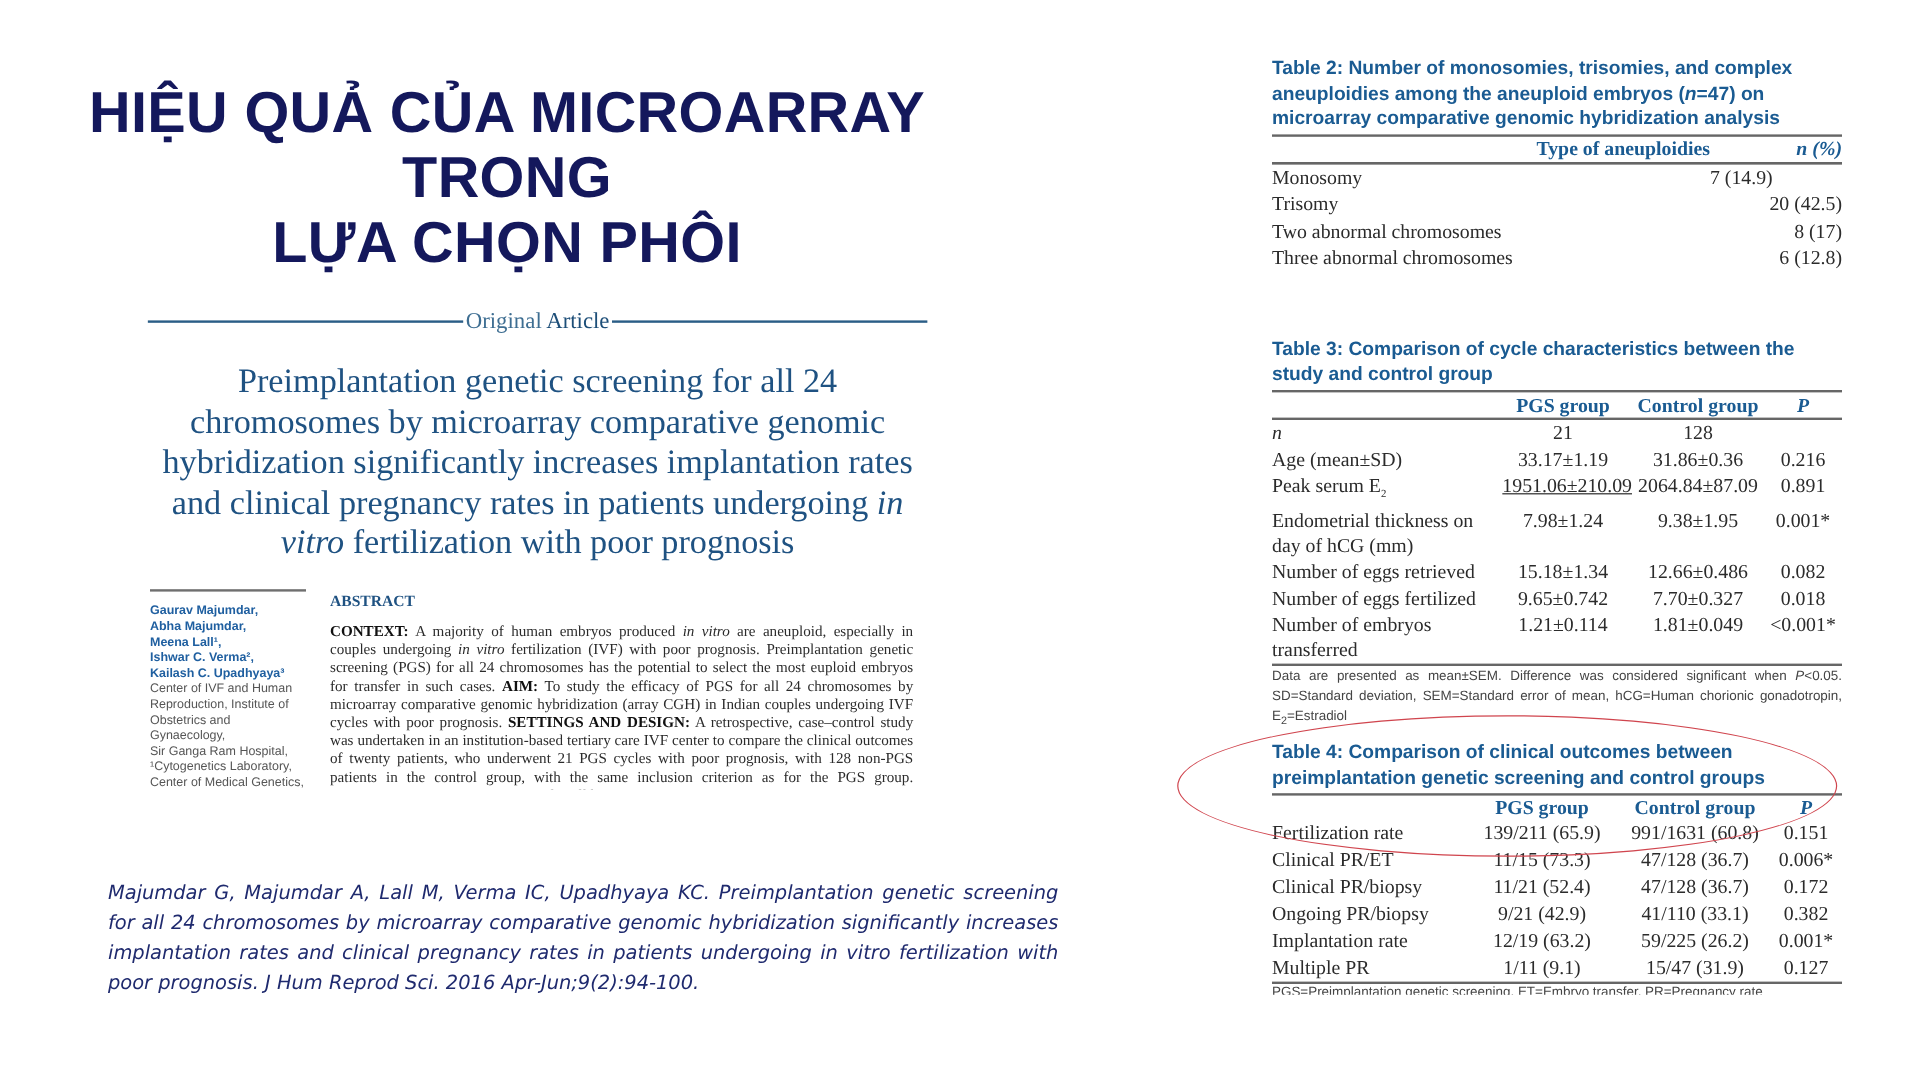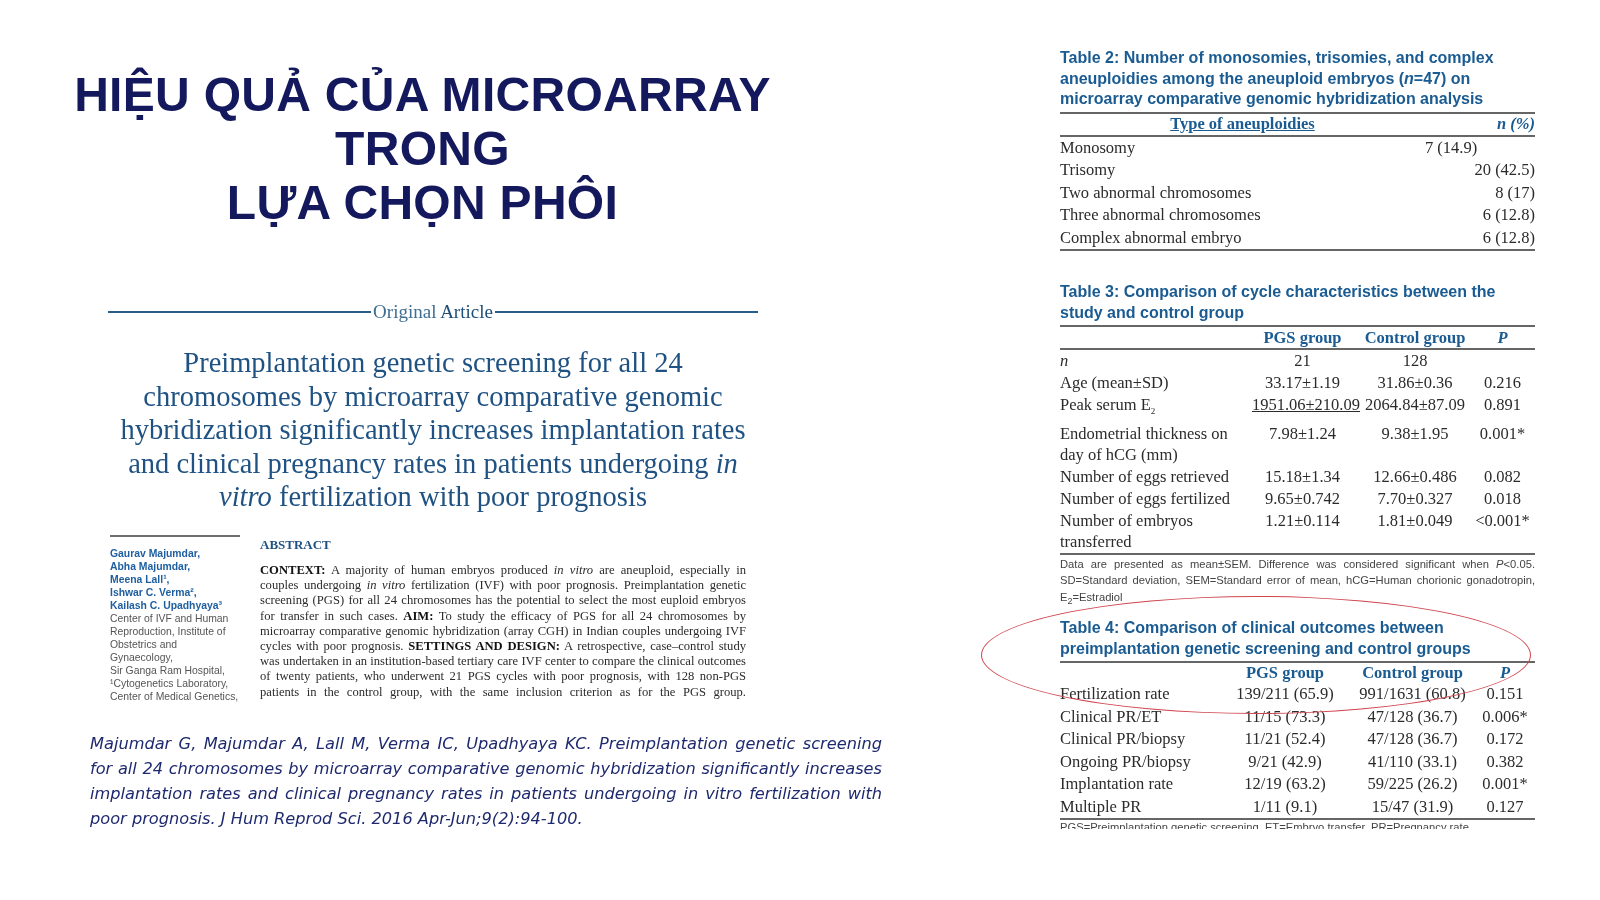--- a/index.html
+++ b/index.html
@@ -10,21 +10,21 @@
   }
   
   .slide-title {
     position: absolute; left: 60px; top: 68px; width: 725px;
     text-align: center; color: #14185c;
     font-family: "Liberation Sans", sans-serif; font-weight: 700;
     font-size: 48px; line-height: 54px; letter-spacing: 0.3px;
   }
   
   .article {
-    position: absolute; left: 108px; top: 258px; width: 650px; height: 400px; overflow: hidden; margin-top: 44px;
+    position: absolute; left: 123px; top: 258px; width: 650px; height: 400px; overflow: hidden;
   }
   .orig-row { display: flex; align-items: center; height: 20px; }
   .orig-row .rule { flex: 1; height: 1.5px; background: #2a5d86; }
   .orig-label { color: #3e6e92; font-size: 19px; padding: 0 2px; }
   .orig-label .art { color: #1d4e78; }
   .art-title {
     margin-top: 24px; text-align: center; color: #1f5282;
     font-size: 28.5px; line-height: 33.5px;
   }
   .art-title i { font-style: italic; }
@@ -112,43 +112,39 @@
   </div>
 </div>
 
 <div class="citation">Majumdar G, Majumdar A, Lall M, Verma IC, Upadhyaya KC. Preimplantation genetic screening for all 24 chromosomes by microarray comparative genomic hybridization significantly increases implantation rates and clinical pregnancy rates in patients undergoing in vitro fertilization with poor prognosis. J Hum Reprod Sci. 2016 Apr-Jun;9(2):94-100.</div>
 
 <div class="tbl-block" style="top:48px;">
   <div class="tbl-caption"><span>Table 2: Number of monosomies, trisomies, and complex aneuploidies among the aneuploid embryos (</span><i>n</i><span>=47) on microarray comparative genomic hybridization analysis</span></div>
   <table class="tbl" style="margin-top:2px;">
     <thead>
       <tr>
-        <th class="sep-top" style="text-align:center;border-bottom:2px solid #666;height:21px;text-decoration:underline;">Type of aneuploidies</th>
+        <th class="sep-top" style="text-align:right;border-bottom:2px solid #666;height:21px;">Type of aneuploidies</th>
         <th class="sep-top r" style="border-bottom:2px solid #666;font-style:italic;"><i>n (%)</i></th>
       </tr>
     </thead>
     <tbody id="t2-body">
         <tr>
           <td style="text-align: left; height: 22.5px; vertical-align: top; line-height: 21.5px;">Monosomy</td>
           <td style="height: 22.5px; vertical-align: top; line-height: 21.5px;">7 (14.9)</td>
         </tr>
         <tr>
           <td style="text-align: left; height: 22.5px; vertical-align: top; line-height: 21.5px;">Trisomy</td>
           <td style="text-align: right; height: 22.5px; vertical-align: top; line-height: 21.5px;">20 (42.5)</td>
         </tr>
         <tr>
           <td style="text-align: left; height: 22.5px; vertical-align: top; line-height: 21.5px;">Two abnormal chromosomes</td>
           <td style="text-align: right; height: 22.5px; vertical-align: top; line-height: 21.5px;">8 (17)</td>
         </tr>
         <tr>
           <td style="text-align: left; height: 22.5px; vertical-align: top; line-height: 21.5px;">Three abnormal chromosomes</td>
-          <td style="text-align: right; height: 22.5px; vertical-align: top; line-height: 21.5px;">6 (12.8)</td>
-        </tr>
-        <tr class="last">
-          <td style="text-align: left; height: 22.5px; vertical-align: top; line-height: 21.5px;">Complex abnormal embryo</td>
           <td style="text-align: right; height: 22.5px; vertical-align: top; line-height: 21.5px;">6 (12.8)</td>
         </tr>
       </tbody>
   </table>
 </div>
 
 <div class="tbl-block" style="top:282px;">
   <div class="tbl-caption">Table 3: Comparison of cycle characteristics between the study and control group</div>
   <table class="tbl" style="margin-top:2px;">
     <colgroup>

